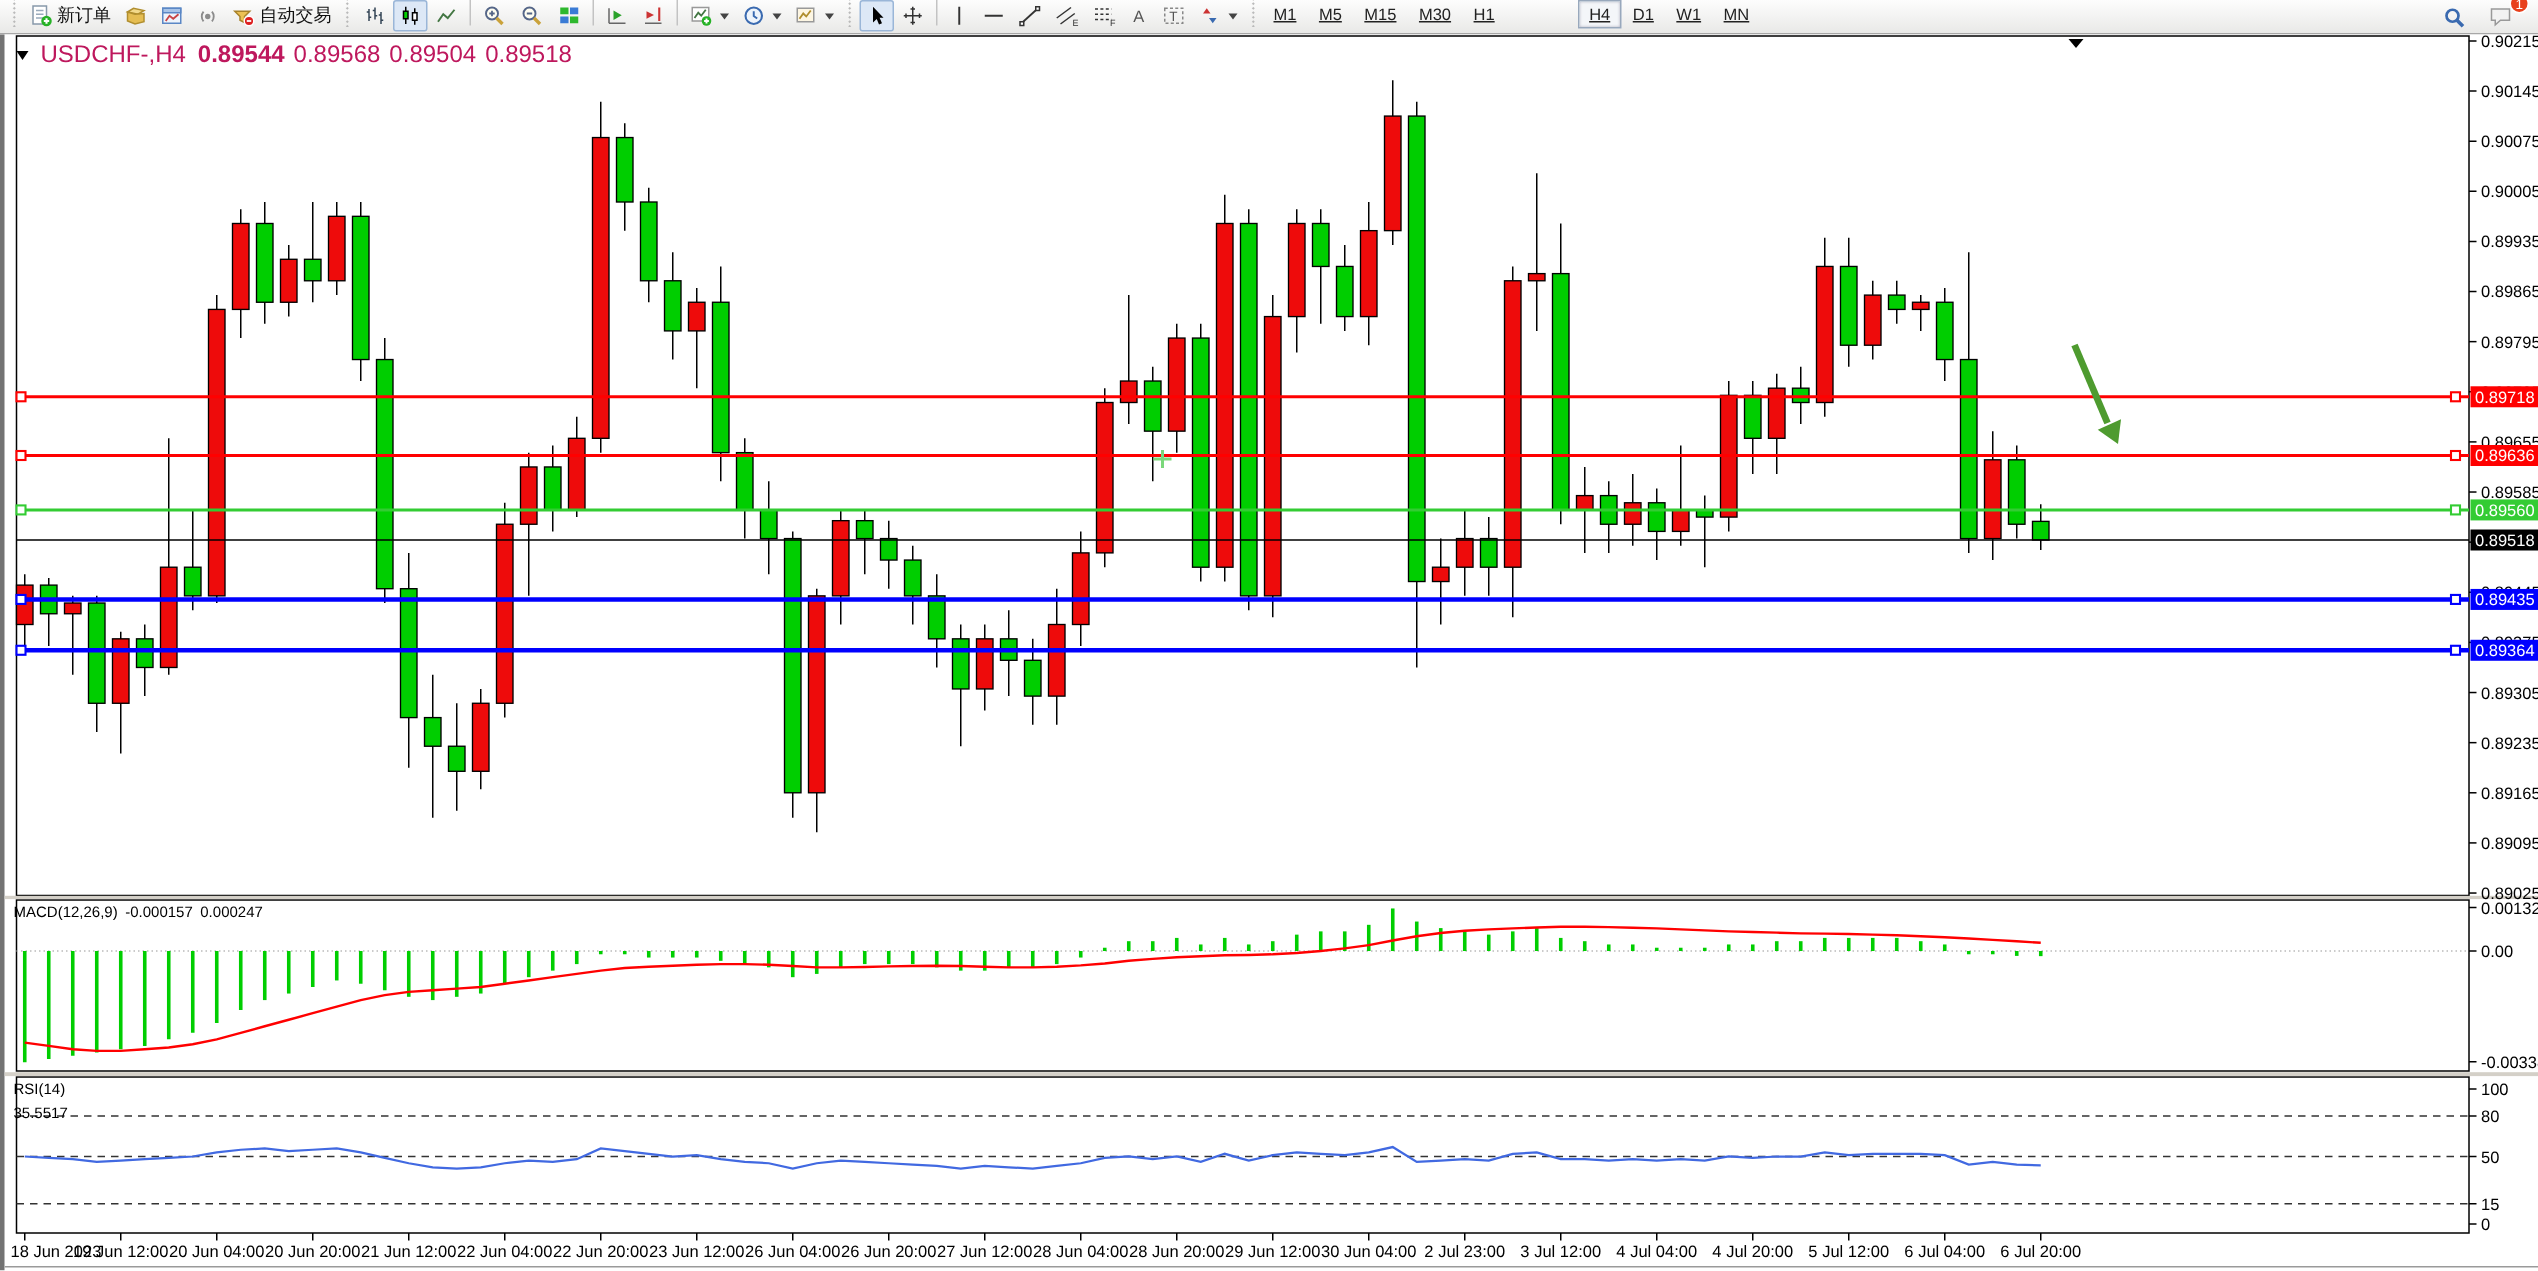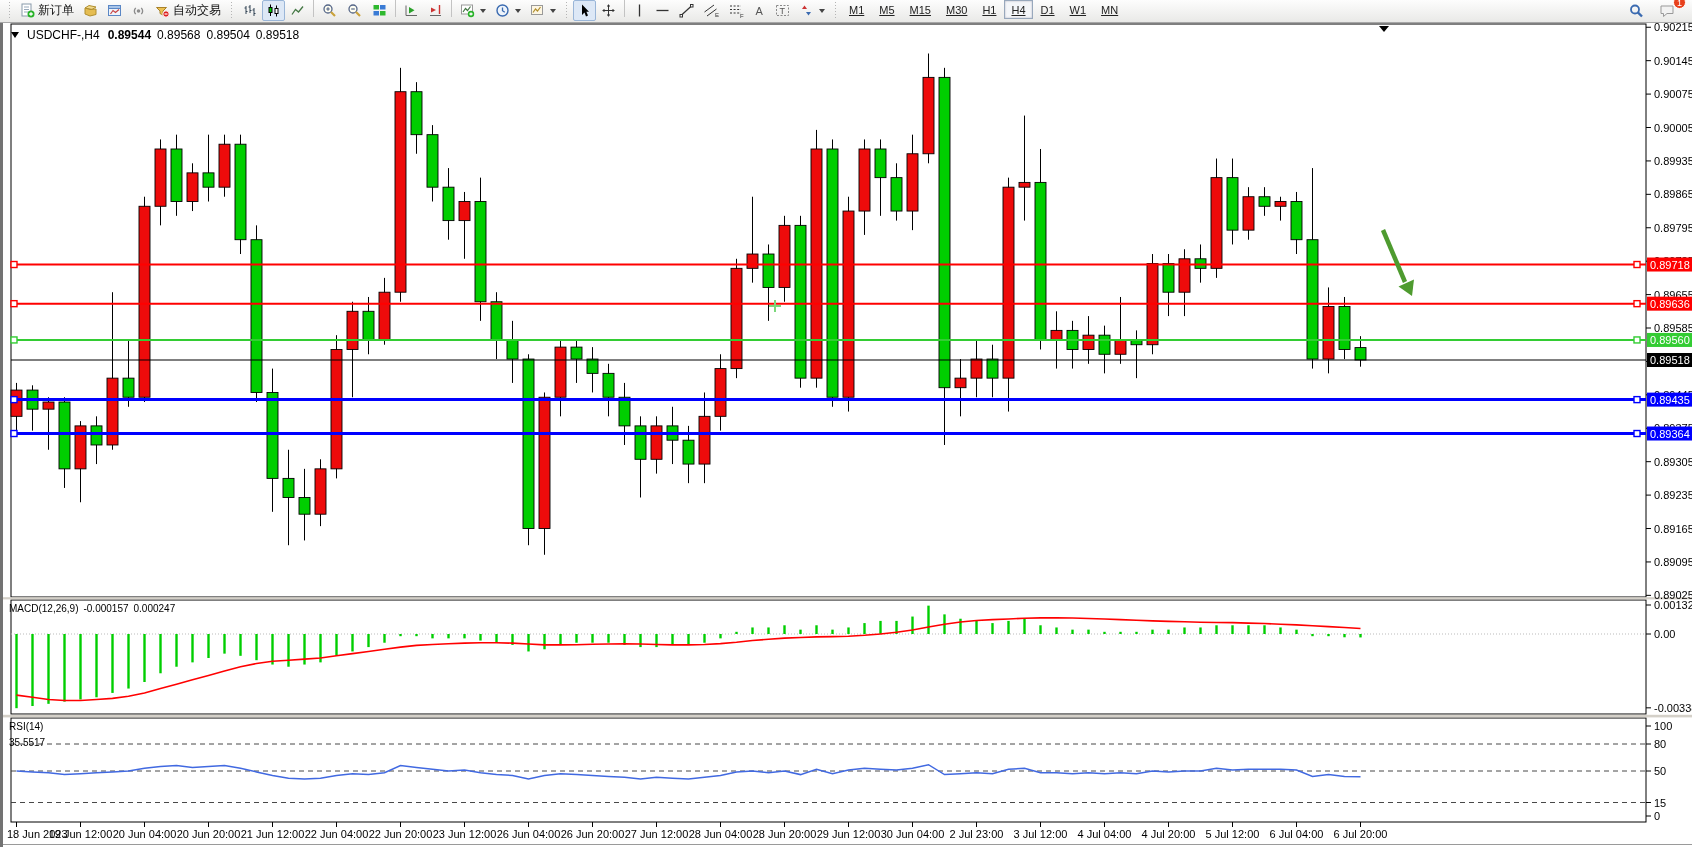--- a/index.html
+++ b/index.html
@@ -15,32 +15,32 @@
   .sep { width:1px; height:17px; background:#c3c3c3; margin:0 3px; }
   .tb-btn { display:inline-flex; align-items:center; gap:3px; height:21px;
     padding:1px 3px; border:1px solid transparent; border-radius:2px; background:transparent;
     font-family:"Liberation Sans",sans-serif; font-size:12px; color:#111; cursor:default; }
   .tb-btn svg { display:block; }
   .tb-btn.pressed { background:#dde8f6; border-color:#9ab6d8; }
   .caret { width:0; height:0; border-left:3px solid transparent; border-right:3px solid transparent;
     border-top:4px solid #444; margin-left:2px; }
   .tf-btn { height:19px; padding:1px 6px; border:1px solid transparent; background:transparent;
     font-family:"Liberation Sans",sans-serif; font-size:11px; color:#222;text-decoration:underline; }
-  .tf-btn.pressed { background:#f4f6f9; border-color:#98a8bc; box-shadow:inset 0 0 2px #aab; }
+  .tf-btn.pressed { background:#f4f6f9; border-color:#98a8bc; box-shadow:inset 0 0 2px #aab;margin-left:48px; }
   .tb-right { margin-left:auto; display:flex; align-items:center; gap:6px; padding-right:8px; }
   .chat-wrap { position:relative; }
   .badge { position:absolute; top:-4px; right:-6px; min-width:13px; height:13px; border-radius:8px;
     background:#e8401c; color:#fff; font-size:9px; line-height:13px; text-align:center;
     padding:0 2px; border:1px solid #fff; }
   
   .workspace { position:relative; width:1692px; height:824px; background:#fff;
     border-left:3px solid #737373; }
   #cv { position:absolute; left:0; top:0; }
   svg text { font-family:"Liberation Sans",sans-serif; }
-  .chart-title { position:absolute; left:8px; top:5px; font-size:12px; color:#000000;
+  .chart-title { position:absolute; left:8px; top:5px; font-size:16px; color:#be185d;
     display:flex; align-items:center; gap:6px; }
   .chart-title .num { margin-left:2px;font-weight:bold; }
   .tri { width:0; height:0; border-left:4px solid transparent; border-right:4px solid transparent;
     border-top:6px solid #000; display:inline-block; margin-right:2px; }
   .ind-label { position:absolute; left:6px; font-size:10px; color:#000; display:flex; gap:5px; }
 </style>
 </head>
 <body>
 
 <div class="toolbar">

